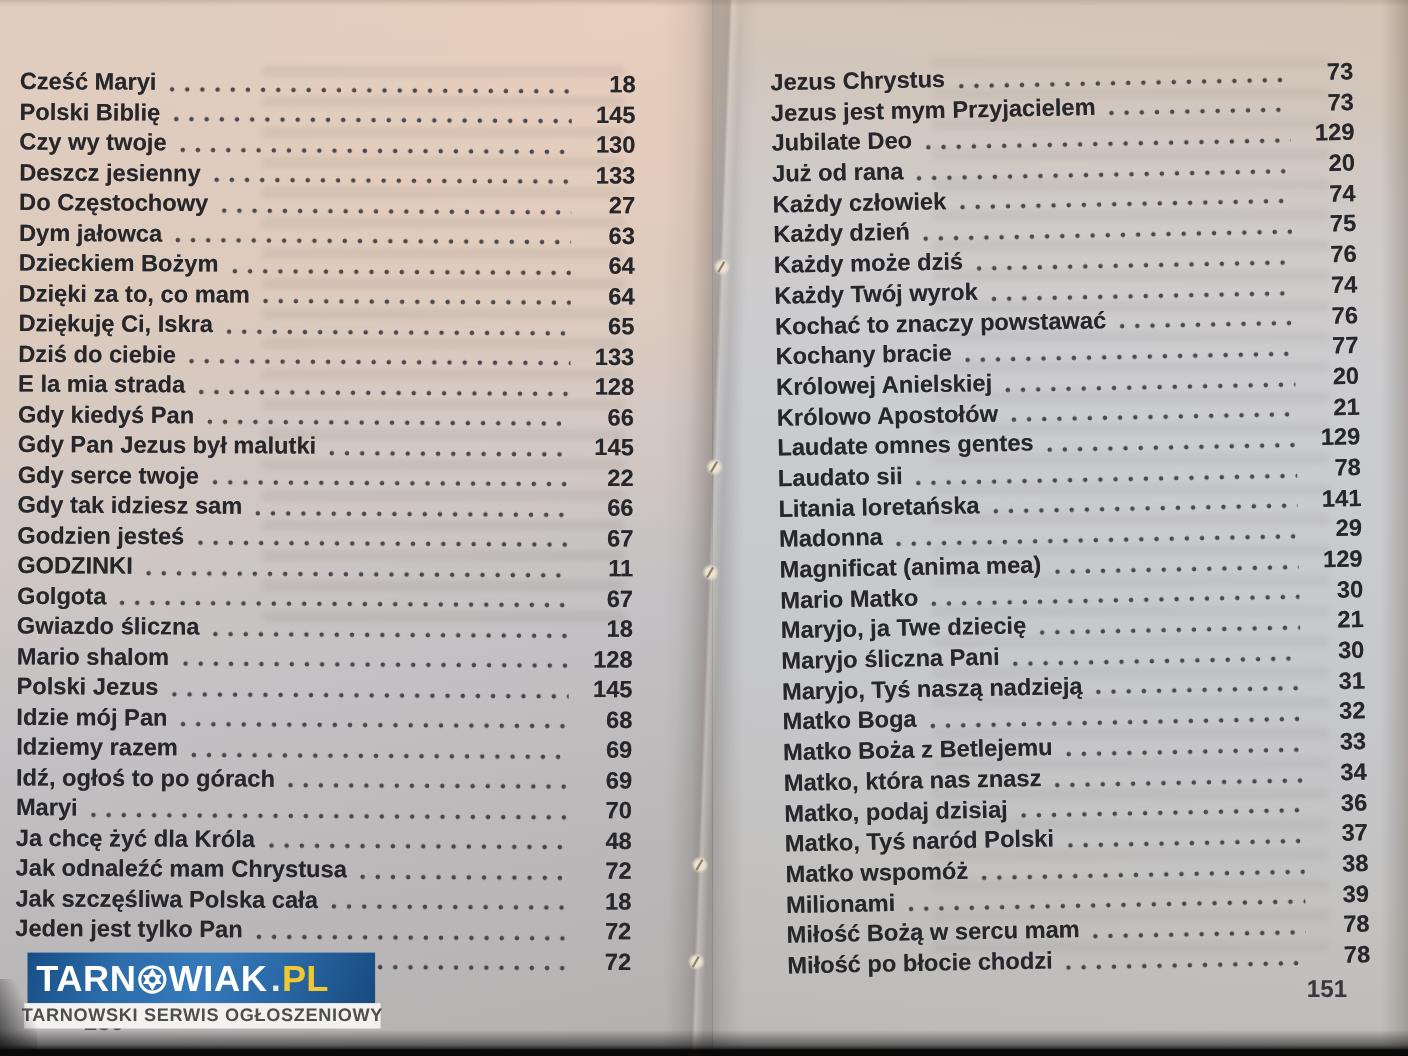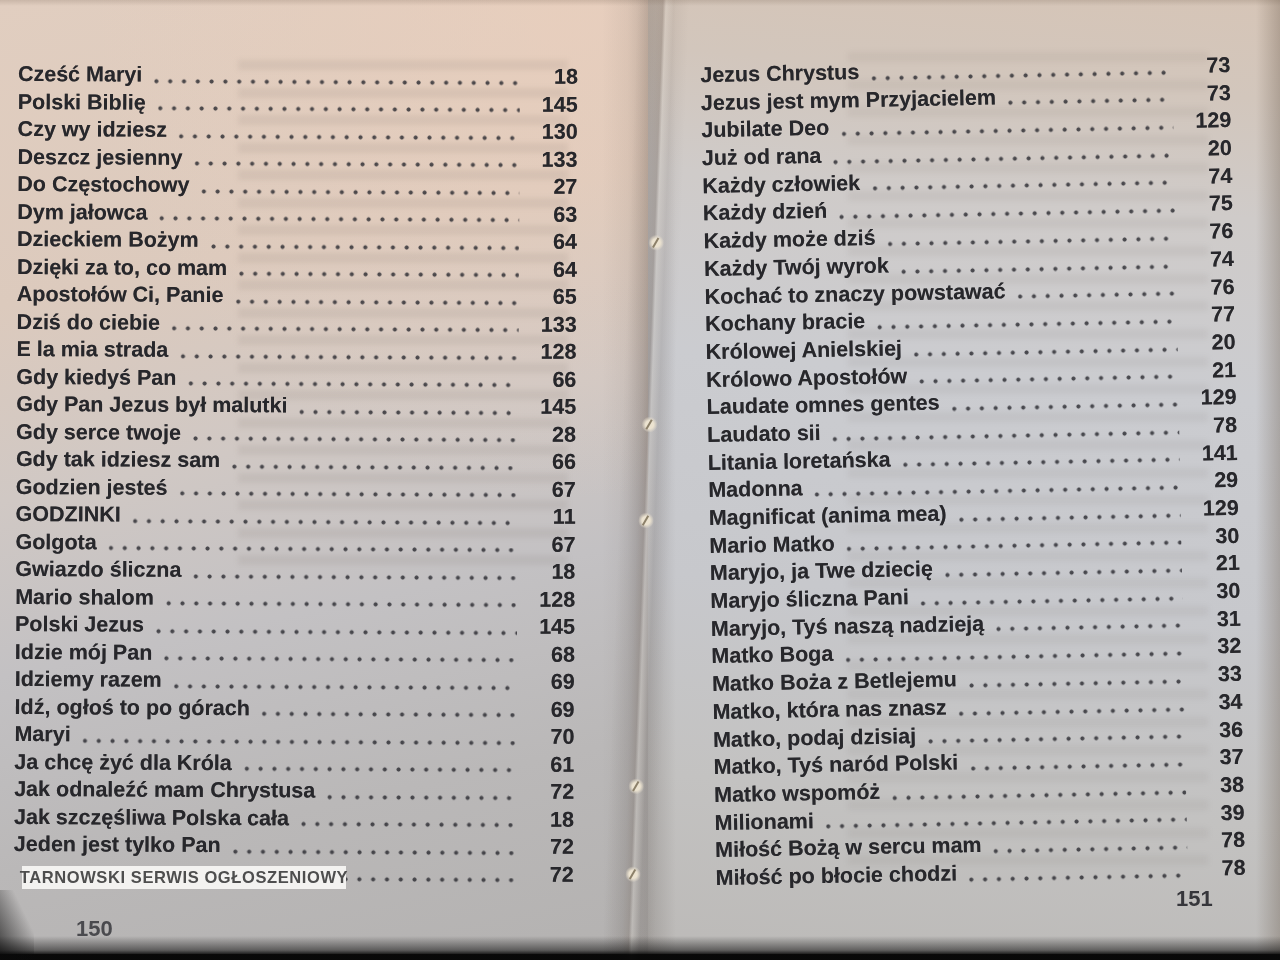--- a/index.html
+++ b/index.html
@@ -43,21 +43,21 @@
     text-shadow:0 0 .6px rgba(40,40,46,.55);
   }
   .num{min-width:48px;text-align:right;}
   .leader{
     flex:1;align-self:flex-end;height:5px;margin:0 10px 7px 12px;
     background-image:radial-gradient(circle at 2.5px 2.5px, rgba(44,44,50,.82) 1.7px, rgba(44,44,50,0) 2.4px);
     background-size:13.8px 5px;background-repeat:repeat-x;background-position:left bottom;
   }
   .pagenum{position:absolute;font-size:22px;font-weight:600;color:#36363b;}
   .pagenum-left{left:76px;top:916px;color:#4a4a4e;}
-  .pagenum-right{left:528px;top:886px;}
+  .pagenum-right{left:540px;top:886px;}
 
   
   .ghost{position:absolute;filter:blur(2.5px);pointer-events:none;}
   .ghost-left{
     left:238px;top:60px;width:330px;height:520px;
     background:repeating-linear-gradient(180deg, rgba(112,102,93,.10) 0 10px, rgba(112,102,93,0) 10px 27.5px);
   }
   .ghost-right{
     left:200px;top:52px;width:360px;height:820px;
     background:repeating-linear-gradient(180deg, rgba(106,99,92,.08) 0 10px, rgba(106,99,92,0) 10px 27.7px);
@@ -127,21 +127,21 @@
     <span class="title">Cześć Maryi</span>
     <span class="leader"></span>
     <span class="num">18</span>
   </div>
         <div class="row">
     <span class="title">Polski Biblię</span>
     <span class="leader"></span>
     <span class="num">145</span>
   </div>
         <div class="row">
-    <span class="title">Czy wy idziesz</span>
+    <span class="title">Czy wy twoje</span>
     <span class="leader"></span>
     <span class="num">130</span>
   </div>
         <div class="row">
     <span class="title">Deszcz jesienny</span>
     <span class="leader"></span>
     <span class="num">133</span>
   </div>
         <div class="row">
     <span class="title">Do Częstochowy</span>
@@ -157,21 +157,21 @@
     <span class="title">Dzieckiem Bożym</span>
     <span class="leader"></span>
     <span class="num">64</span>
   </div>
         <div class="row">
     <span class="title">Dzięki za to, co mam</span>
     <span class="leader"></span>
     <span class="num">64</span>
   </div>
         <div class="row">
-    <span class="title">Apostołów Ci, Panie</span>
+    <span class="title">Dziękuję Ci, Iskra</span>
     <span class="leader"></span>
     <span class="num">65</span>
   </div>
         <div class="row">
     <span class="title">Dziś do ciebie</span>
     <span class="leader"></span>
     <span class="num">133</span>
   </div>
         <div class="row">
     <span class="title">E la mia strada</span>
@@ -184,21 +184,21 @@
     <span class="num">66</span>
   </div>
         <div class="row">
     <span class="title">Gdy Pan Jezus był malutki</span>
     <span class="leader"></span>
     <span class="num">145</span>
   </div>
         <div class="row">
     <span class="title">Gdy serce twoje</span>
     <span class="leader"></span>
-    <span class="num">28</span>
+    <span class="num">22</span>
   </div>
         <div class="row">
     <span class="title">Gdy tak idziesz sam</span>
     <span class="leader"></span>
     <span class="num">66</span>
   </div>
         <div class="row">
     <span class="title">Godzien jesteś</span>
     <span class="leader"></span>
     <span class="num">67</span>
@@ -244,21 +244,21 @@
     <span class="num">69</span>
   </div>
         <div class="row">
     <span class="title">Maryi</span>
     <span class="leader"></span>
     <span class="num">70</span>
   </div>
         <div class="row">
     <span class="title">Ja chcę żyć dla Króla</span>
     <span class="leader"></span>
-    <span class="num">61</span>
+    <span class="num">48</span>
   </div>
         <div class="row">
     <span class="title">Jak odnaleźć mam Chrystusa</span>
     <span class="leader"></span>
     <span class="num">72</span>
   </div>
         <div class="row">
     <span class="title">Jak szczęśliwa Polska cała</span>
     <span class="leader"></span>
     <span class="num">18</span>
@@ -436,20 +436,32 @@
 
   <div class="gutter">
     <div class="stitch" style="top:240px"></div>
     <div class="stitch" style="top:422px"></div>
     <div class="stitch" style="top:518px"></div>
     <div class="stitch" style="top:784px"></div>
     <div class="stitch" style="top:872px"></div>
   </div>
 
   <div class="watermark">
+    <div class="wm-banner">
+      <span class="wm-text">TARN</span>
+      <svg class="wm-star" viewBox="0 0 29 29">
+        <circle cx="14.5" cy="14.5" r="12.3" fill="none" stroke="#ffffff" stroke-width="3"></circle>
+        <polygon points="14.5,3.5 23.6,18.9 5.4,18.9" fill="#ffffff"></polygon>
+        <polygon points="14.5,25.5 5.4,10.1 23.6,10.1" fill="#ffffff"></polygon>
+        <circle cx="14.5" cy="14.5" r="3.1" fill="#2b6ca9"></circle>
+      </svg>
+      <span class="wm-text">WIAK</span>
+      <span class="wm-dot">.</span>
+      <span class="wm-tld">PL</span>
+    </div>
     <div class="wm-tagline">TARNOWSKI SERWIS OGŁOSZENIOWY</div>
   </div>
 
   <div class="edge-top"></div>
   <div class="edge-right"></div>
   <div class="edge-bottom"></div>
   <div class="edge-corner"></div>
 </div>
 
 </body></html>

